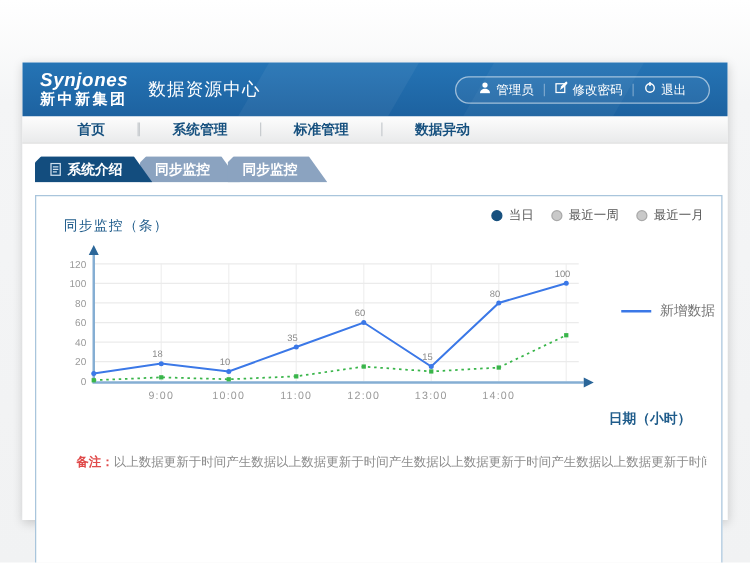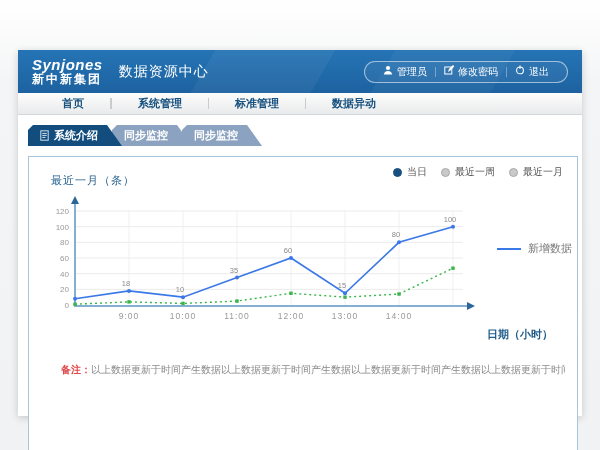--- a/index.html
+++ b/index.html
@@ -160,21 +160,21 @@
           </label>
           <label class="radio-item">
             <span class="radio-dot"></span>
             <span>最近一周</span>
           </label>
           <label class="radio-item">
             <span class="radio-dot"></span>
             <span>最近一月</span>
           </label>
         </div>
-      <div class="y-axis-title">最近一月（条）</div>
+      <div class="y-axis-title">同步监控（条）</div>
       <div class="chart-wrap"><svg width="474" height="138">
             <line x1="94" y1="16" x2="94" y2="110" stroke="#f0f0f0" stroke-width="1"></line>
             <line x1="148" y1="16" x2="148" y2="110" stroke="#f0f0f0" stroke-width="1"></line>
             <line x1="202" y1="16" x2="202" y2="110" stroke="#f0f0f0" stroke-width="1"></line>
             <line x1="256" y1="16" x2="256" y2="110" stroke="#f0f0f0" stroke-width="1"></line>
             <line x1="310" y1="16" x2="310" y2="110" stroke="#f0f0f0" stroke-width="1"></line>
             <line x1="364" y1="16" x2="364" y2="110" stroke="#f0f0f0" stroke-width="1"></line>
             <line x1="418" y1="16" x2="418" y2="110" stroke="#f0f0f0" stroke-width="1"></line>
             <text x="34" y="113" text-anchor="end" font-size="8" fill="#999">0</text>
             <line x1="40" y1="94.33333333333333" x2="428" y2="94.33333333333333" stroke="#ebebeb" stroke-width="1"></line>

